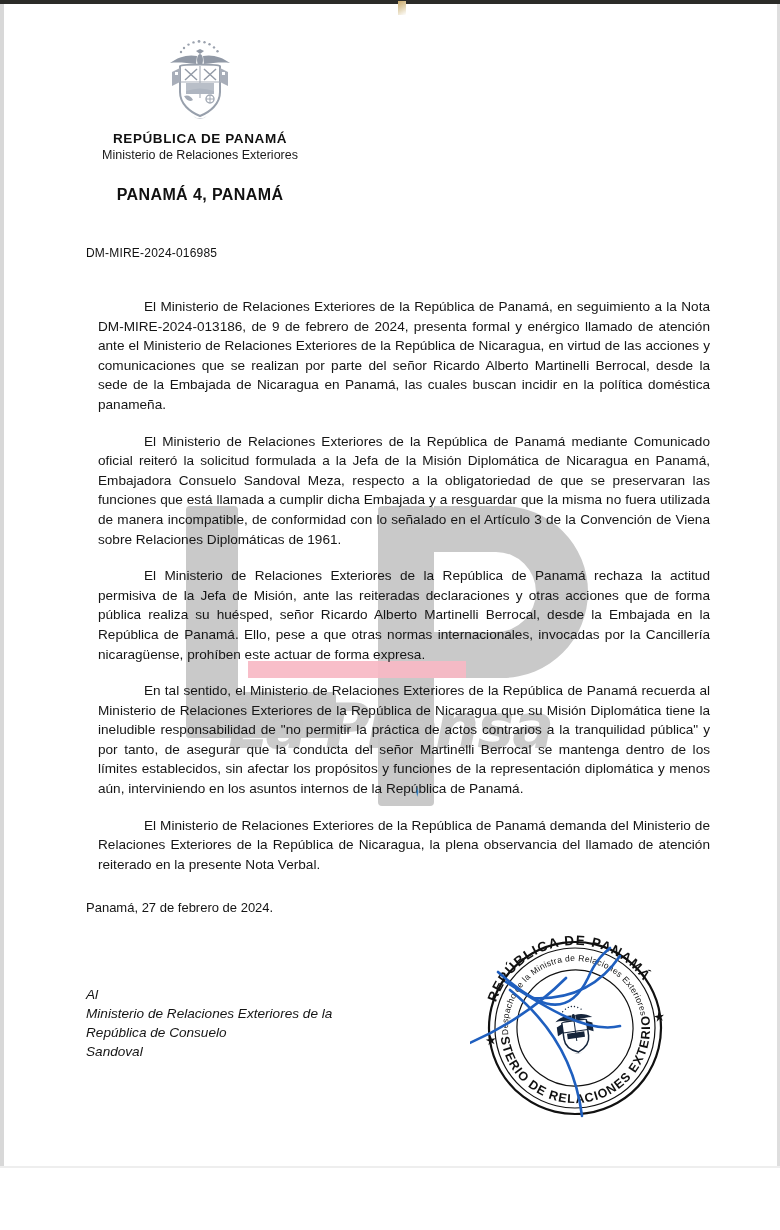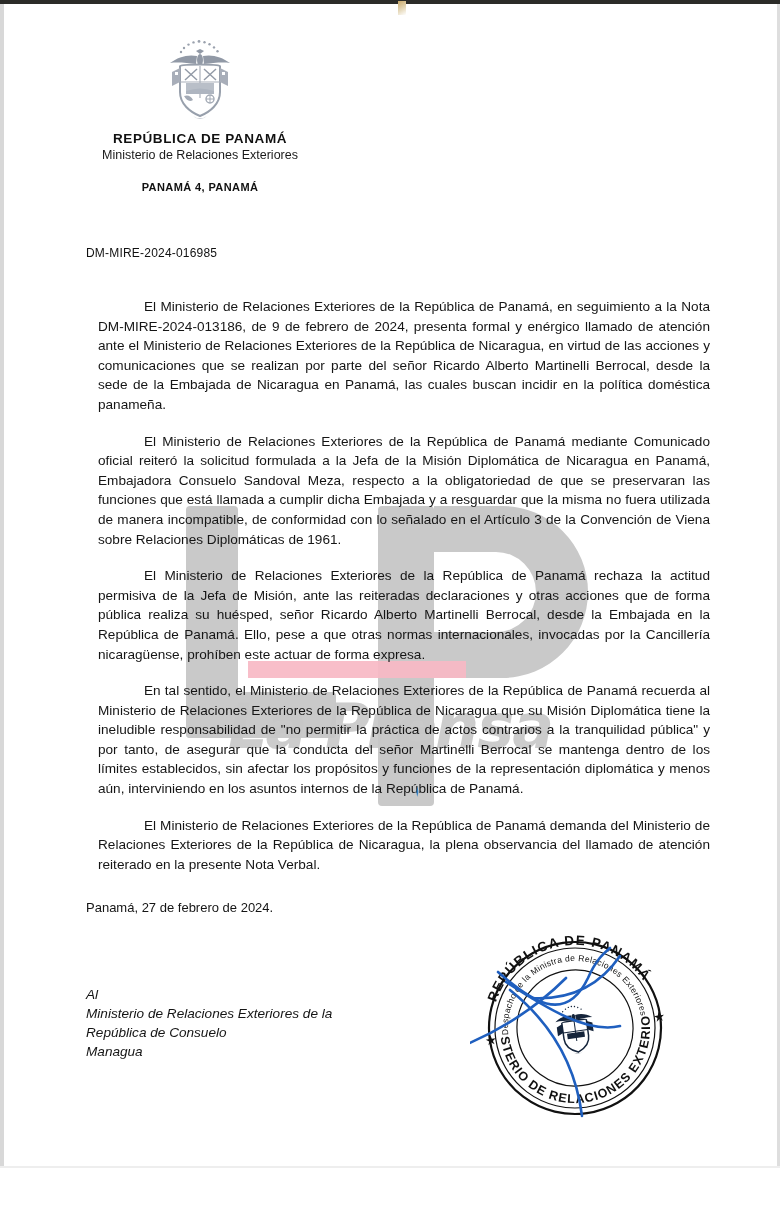--- a/index.html
+++ b/index.html
@@ -111,26 +111,26 @@
     color: #111;
     line-height: 17px;
   }
   .lh-line2 {
     font-size: 12.5px;
     font-weight: normal;
     color: #1a1a1a;
     line-height: 17px;
   }
   .lh-line3 {
-    font-size: 11px;
+    font-size: 16px;
     font-weight: bold;
     letter-spacing: 0.4px;
     color: #111;
     line-height: 17px;
-    margin-top: 15px;
+    margin-top: 22px;
   }
 
   
   .ref-no {
     position: absolute;
     left: 86px;
     top: 246px;
     font-size: 12px;
     color: #111;
     letter-spacing: 0.2px;
@@ -314,21 +314,21 @@
   <svg class="ink-dot" viewBox="0 0 5 11">
     <path d="M2.4 0 L3.4 6 L2.2 11 L1.4 6 Z" fill="#2f7fc4"></path>
   </svg>
 
   <div class="date-line">Panamá, 27 de febrero de 2024.</div>
 
   <div class="addressee">
     <div>Al</div>
     <div>Ministerio de Relaciones Exteriores de la</div>
     <div>República de Consuelo</div>
-    <div>Managua</div>
+    <div>Sandoval</div>
   </div>
 
   <div class="seal-wrap">
     <svg class="seal-svg" viewBox="0 0 210 190">
       <defs>
         <path id="arcTop" d="M 22 98 A 83 83 0 0 1 188 98"></path>
         <path id="arcBottom" d="M 30 98 A 75 75 0 0 0 180 98"></path>
         <path id="arcInner" d="M 38 98 A 67 67 0 0 1 172 98"></path>
       </defs>
       <g transform="rotate(-8 105 98)">

